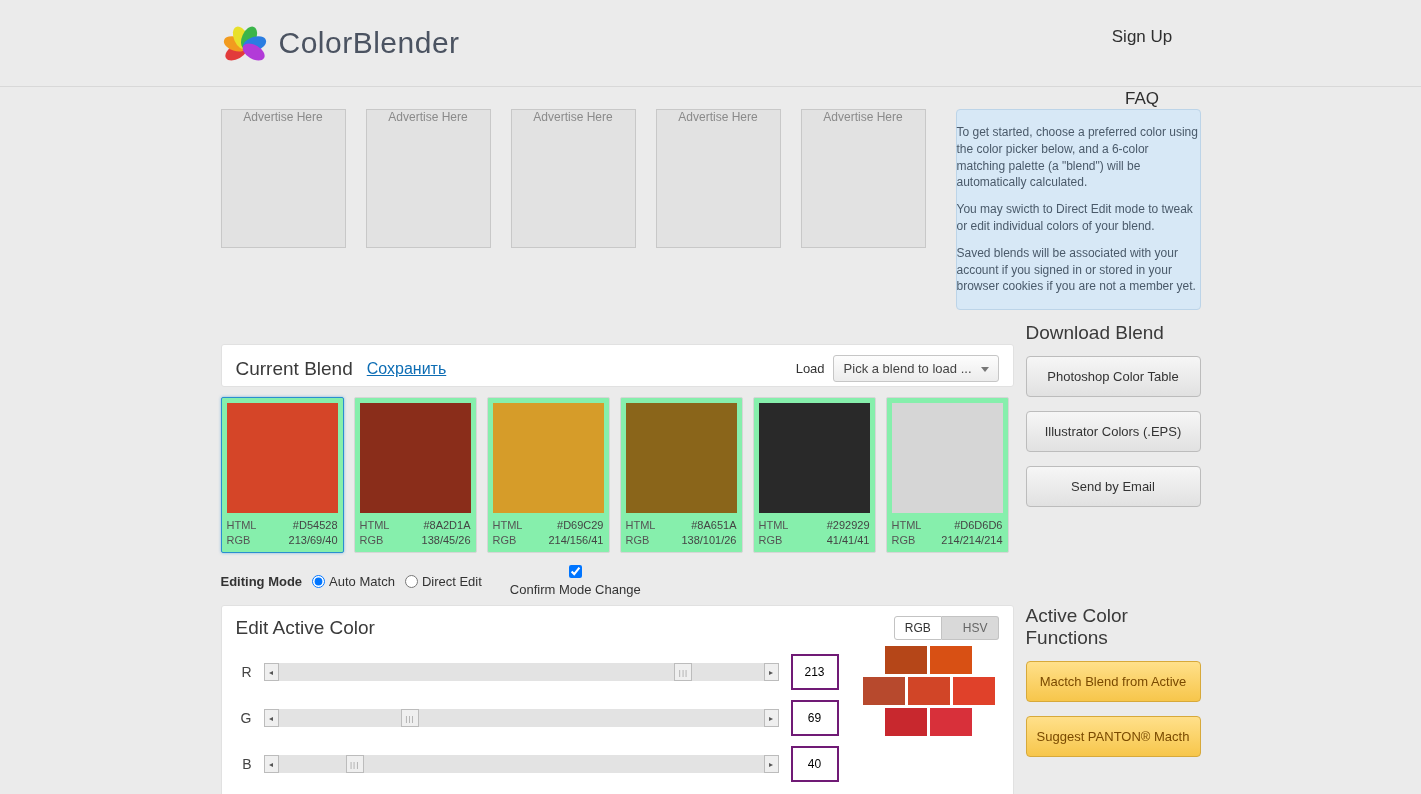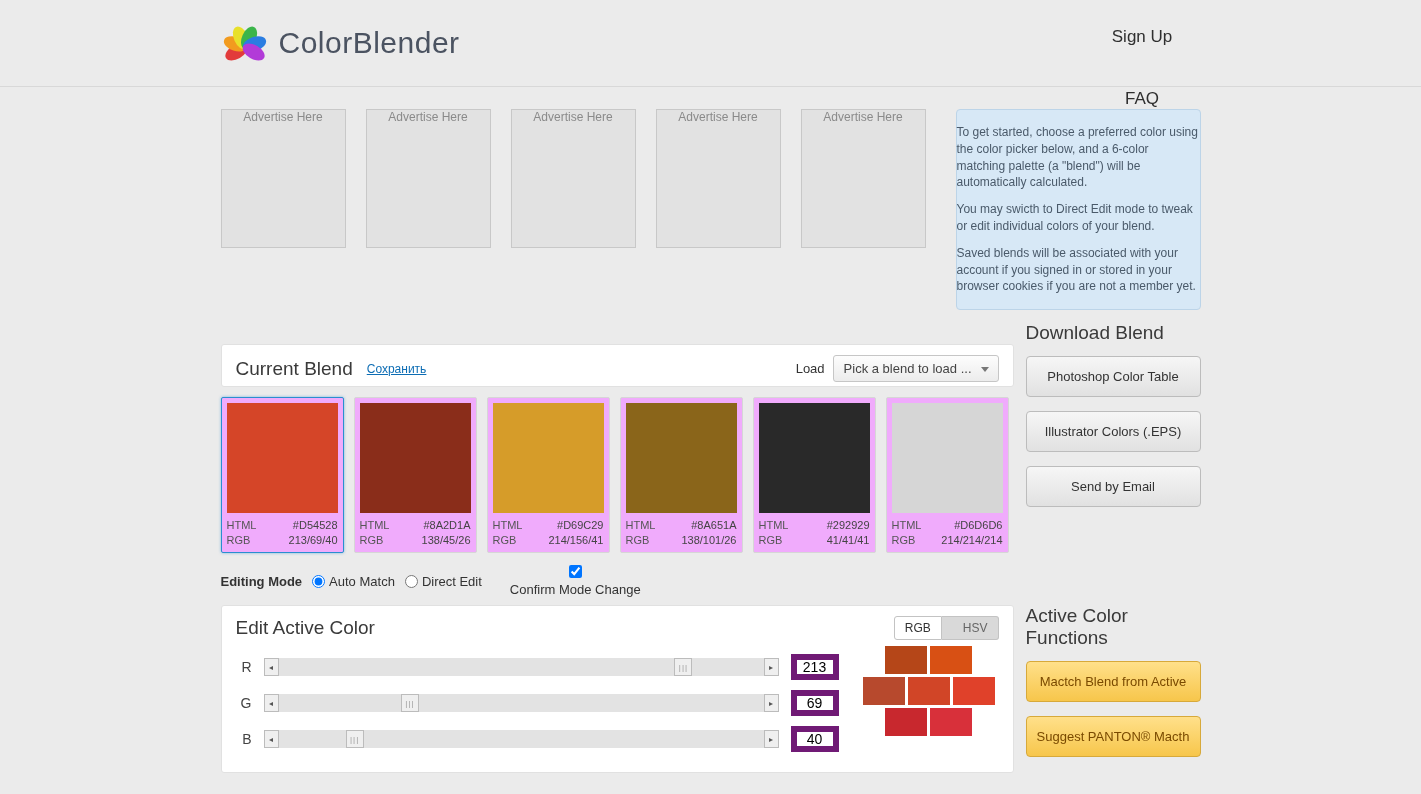--- a/index.html
+++ b/index.html
@@ -18,31 +18,31 @@
 
 .ads-row { display: flex; gap: 10px; margin: 22px 0 0; }
 .ad { width: 125px; height: 139px; background: #e2e2e2; border: 1px solid #c8c8c8; display: flex; justify-content: center; color: #8a8a8a; font-size: 12px; font-weight: normal; text-align: center; margin-right: 10px; }
 .info-box { flex: 1; background: #d7e8f6; border: 1px solid #bcd4e8; border-radius: 4px; padding: 14px 0; color: #4a5a6a; font-size: 12px; line-height: 1.4; margin-left: 10px; }
 .info-box p { margin-bottom: 10px; }
 .info-box p:last-child { margin-bottom: 0; }
 
 .section { background: #fff; border: 1px solid #e1e1e1; border-radius: 3px; margin-top: 22px; padding: 10px 14px; }
 .section-head { display: flex; align-items: center; }
 .section-title { font-size: 19px; color: #3a3a3a; font-weight: normal; }
-.save-link { color: #0d6db4; font-size: 12px; text-decoration: underline; margin-left: 14px; }
+.save-link { color: #0d6db4; font-size: 16px; text-decoration: underline; margin-left: 14px; }
 .load-wrap { margin-left: auto; display: flex; align-items: center; gap: 8px; font-size: 13px; color: #333; }
 .load-select { border: 1px solid #c6c6c6; background: linear-gradient(#fdfdfd,#ececec); padding: 5px 26px 5px 10px; border-radius: 3px; font-size: 13px; color: #444; position: relative; cursor: pointer; }
 .load-select:after { content: ""; position: absolute; right: 9px; top: 50%; margin-top: -2px; border-left: 4px solid transparent; border-right: 4px solid transparent; border-top: 5px solid #777; }
 
 .two-col { display: flex; gap: 12px; margin-top: 12px; }
 .col-left { flex: 1; }
 .col-right { width: 175px; }
 
 .swatches { display: flex; gap: 10px; }
-.swatch-card { width: 123px; background: #f0abfc; border: 1px solid #d6d6d6; border-radius: 2px; padding: 5px 5px 6px; }
+.swatch-card { width: 123px; background: #86efac; border: 1px solid #d6d6d6; border-radius: 2px; padding: 5px 5px 6px; }
 .swatch-card.sel { border: 1px solid #2a8ed0; box-shadow: 0 0 3px rgba(42,142,208,.6); }
 .swatch { width: 100%; height: 110px; }
 .swatch-meta { font-size: 11px; color: #444; margin-top: 6px; display: grid; grid-template-columns: 35px auto; row-gap: 3px; }
 .swatch-meta .lbl { color: #555; }
 .swatch-meta .val { text-align: right; }
 
 .mode-row { display: flex; align-items: center; margin-top: 12px; font-size: 13px; color: #333; gap: 10px; }
 .mode-row .ml { font-weight: bold; text-align: right; }
 .radio, .check { display: flex; align-items: center; gap: 4px; cursor: pointer; }
 .radio input, .check input { margin: 0; }
@@ -59,21 +59,21 @@
 .mode-tab.last { border-radius: 0 3px 3px 0; border-left: none; padding-left: 21px; }
 .mode-tab.sel { background: #d9d9d9; color: #666; }
 
 .sliders { margin-top: 14px; }
 .slider-row { display: flex; align-items: center; gap: 12px; margin-bottom: 10px; }
 .slider-label { width: 16px; font-size: 14px; color: #444; text-align: right; }
 .slider-track { flex: 1; height: 18px; background: #e3e3e3; position: relative; display: flex; align-items: center; }
 .slider-btn { width: 15px; height: 18px; background: #efefef; border: 1px solid #bcbcbc; display: flex; align-items: center; justify-content: center; font-size: 8px; color: #555; cursor: pointer; }
 .slider-inner { flex: 1; height: 18px; position: relative; }
 .slider-thumb { position: absolute; top: 0; height: 18px; width: 18px; background: #efefef; border: 1px solid #bcbcbc; cursor: pointer; display:flex; align-items:center; justify-content:center; font-size:8px; color:#999; letter-spacing:1px;}
-.slider-val { width: 48px; height: 26px; border: 6px solid #701a75; text-align: center; font-size: 14px; padding:4px; }
+.slider-val { width: 48px; height: 36px; border: 2px solid #701a75; text-align: center; font-size: 12px; padding:4px; }
 
 .edit-body { display: flex; gap: 20px; }
 .vgrid { width: 140px; margin-top: 6px; }
 .vrow { display: flex; justify-content: center; gap: 3px; margin-bottom: 3px; }
 .vc { width: 42px; height: 28px; }
 
 .act-title { font-size: 19px; color: #3a3a3a; margin-bottom: 12px; }
 
 .footer { width: 980px; margin: 20px auto 0; display: flex; align-items: center; padding: 14px 0 10px; font-size: 13px; color: #555; }
 </style>

